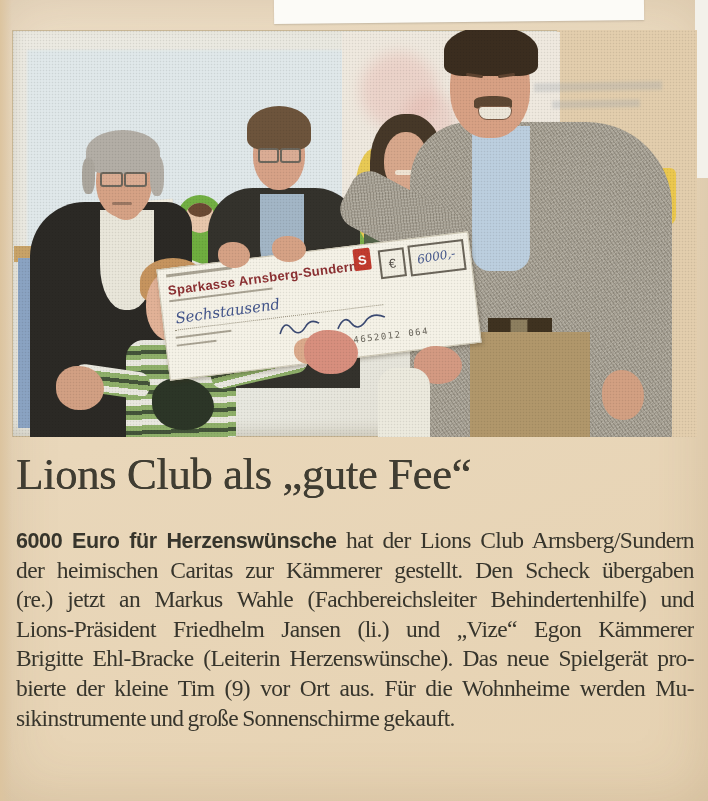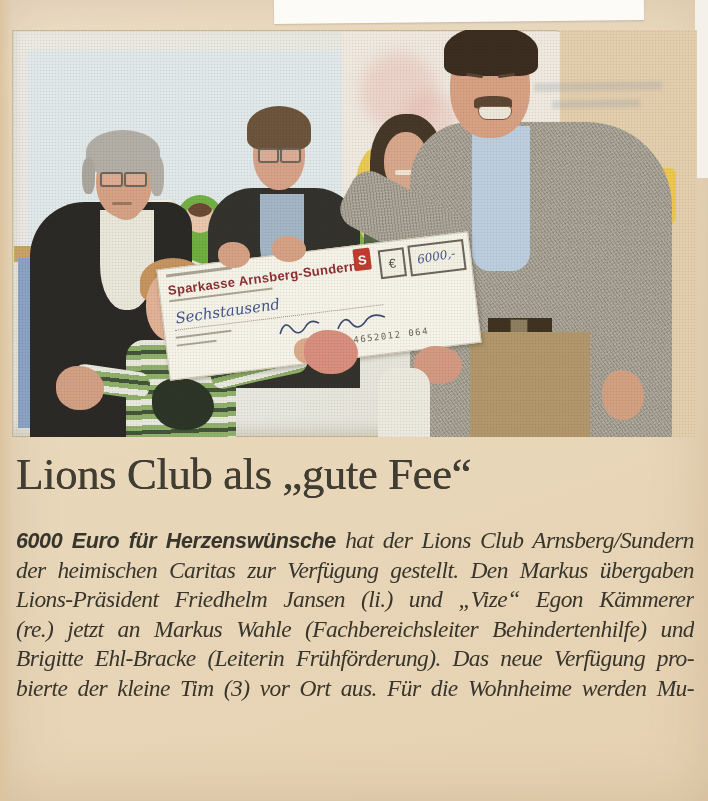--- a/index.html
+++ b/index.html
@@ -48,21 +48,21 @@
   .amountbox{left:251px;top:6px;width:52px;height:27px;border:2px solid #6b655a;background:#f2efe3;}
   .hand{font-family:"DejaVu Serif",serif;font-style:italic;color:#44568c;}
   .amountbox .hand{display:block;font-size:12px;transform:rotate(-3deg);padding:5px 0 0 6px;}
   .words{left:12px;top:40px;font-size:15px;transform:rotate(-1deg);}
   .wline{left:10px;top:60px;width:210px;border-bottom:1.5px dotted #9a937f;height:1px;}
   .sig{left:110px;top:62px;}
   .micr{left:186px;top:88px;font-family:"DejaVu Sans Mono",monospace;font-size:9px;color:#6a665c;letter-spacing:1.5px;}
   
   .headline{left:16px;top:450px;width:678px;margin:0;font-size:45px;font-weight:500;line-height:1.1;
     color:#403d32;letter-spacing:-.5px;text-shadow:.3px 0 0 currentColor;}
-  .body{left:16px;top:527px;width:678px;color:#37352c;font-style:italic;}
+  .body{left:16px;top:527px;width:678px;color:#37352c;}
   .bline{font-size:23.5px;height:29.6px;letter-spacing:-.6px;word-spacing:-1.2px;white-space:nowrap;
     overflow:hidden;text-align:justify;text-align-last:justify;}
   .lead{font-family:"Liberation Sans",sans-serif;font-weight:bold;font-size:21.5px;letter-spacing:-.4px;}
   .bline.last{display:flex;justify-content:space-between;align-items:baseline;text-align-last:auto;}
   .credit{font-family:"Liberation Sans",sans-serif;font-weight:bold;font-size:15px;color:#45423a;letter-spacing:-.2px;}
 </style>
 </head>
 <body>
 
 <div class="page">
@@ -179,21 +179,22 @@
     <div class="s" style="left:366px;top:338px;width:52px;height:96px;background:#eceade;border-radius:18px;"></div>
     <div class="s skin" style="left:590px;top:340px;width:42px;height:50px;background:#d3a082;"></div>
 
     <div class="s halftone"></div>
   </div>
 
   <h1 class="s headline">Lions Club als „gute Fee“</h1>
 
   <div class="s body">
     <div class="bline"><span class="lead">6000 Euro für Herzenswünsche</span><span> hat der Lions Club Arnsberg/Sundern</span></div>
-    <div class="bline">der heimischen Caritas zur Verfügung gestellt. Den Markus übergaben</div>
+    <div class="bline">der heimischen Caritas zur Kämmerer gestellt. Den Scheck übergaben</div>
+    <div class="bline">(re.) jetzt an Markus Wahle (Fachbereichsleiter Behindertenhilfe) und</div>
     <div class="bline">Lions-Präsident Friedhelm Jansen (li.) und „Vize“ Egon Kämmerer</div>
-    <div class="bline">(re.) jetzt an Markus Wahle (Fachbereichsleiter Behindertenhilfe) und</div>
-    <div class="bline">Brigitte Ehl-Bracke (Leiterin Frühförderung). Das neue Verfügung pro-</div>
-    <div class="bline">bierte der kleine Tim (3) vor Ort aus. Für die Wohnheime werden Mu-</div>
+    <div class="bline">Brigitte Ehl-Bracke (Leiterin Herzenswünsche). Das neue Spielgerät pro-</div>
+    <div class="bline">bierte der kleine Tim (9) vor Ort aus. Für die Wohnheime werden Mu-</div>
     <div class="bline last">
+      <span>sikinstrumente und große Sonnenschirme gekauft.</span>
     </div>
   </div>
 </div>
 
 </body></html>

